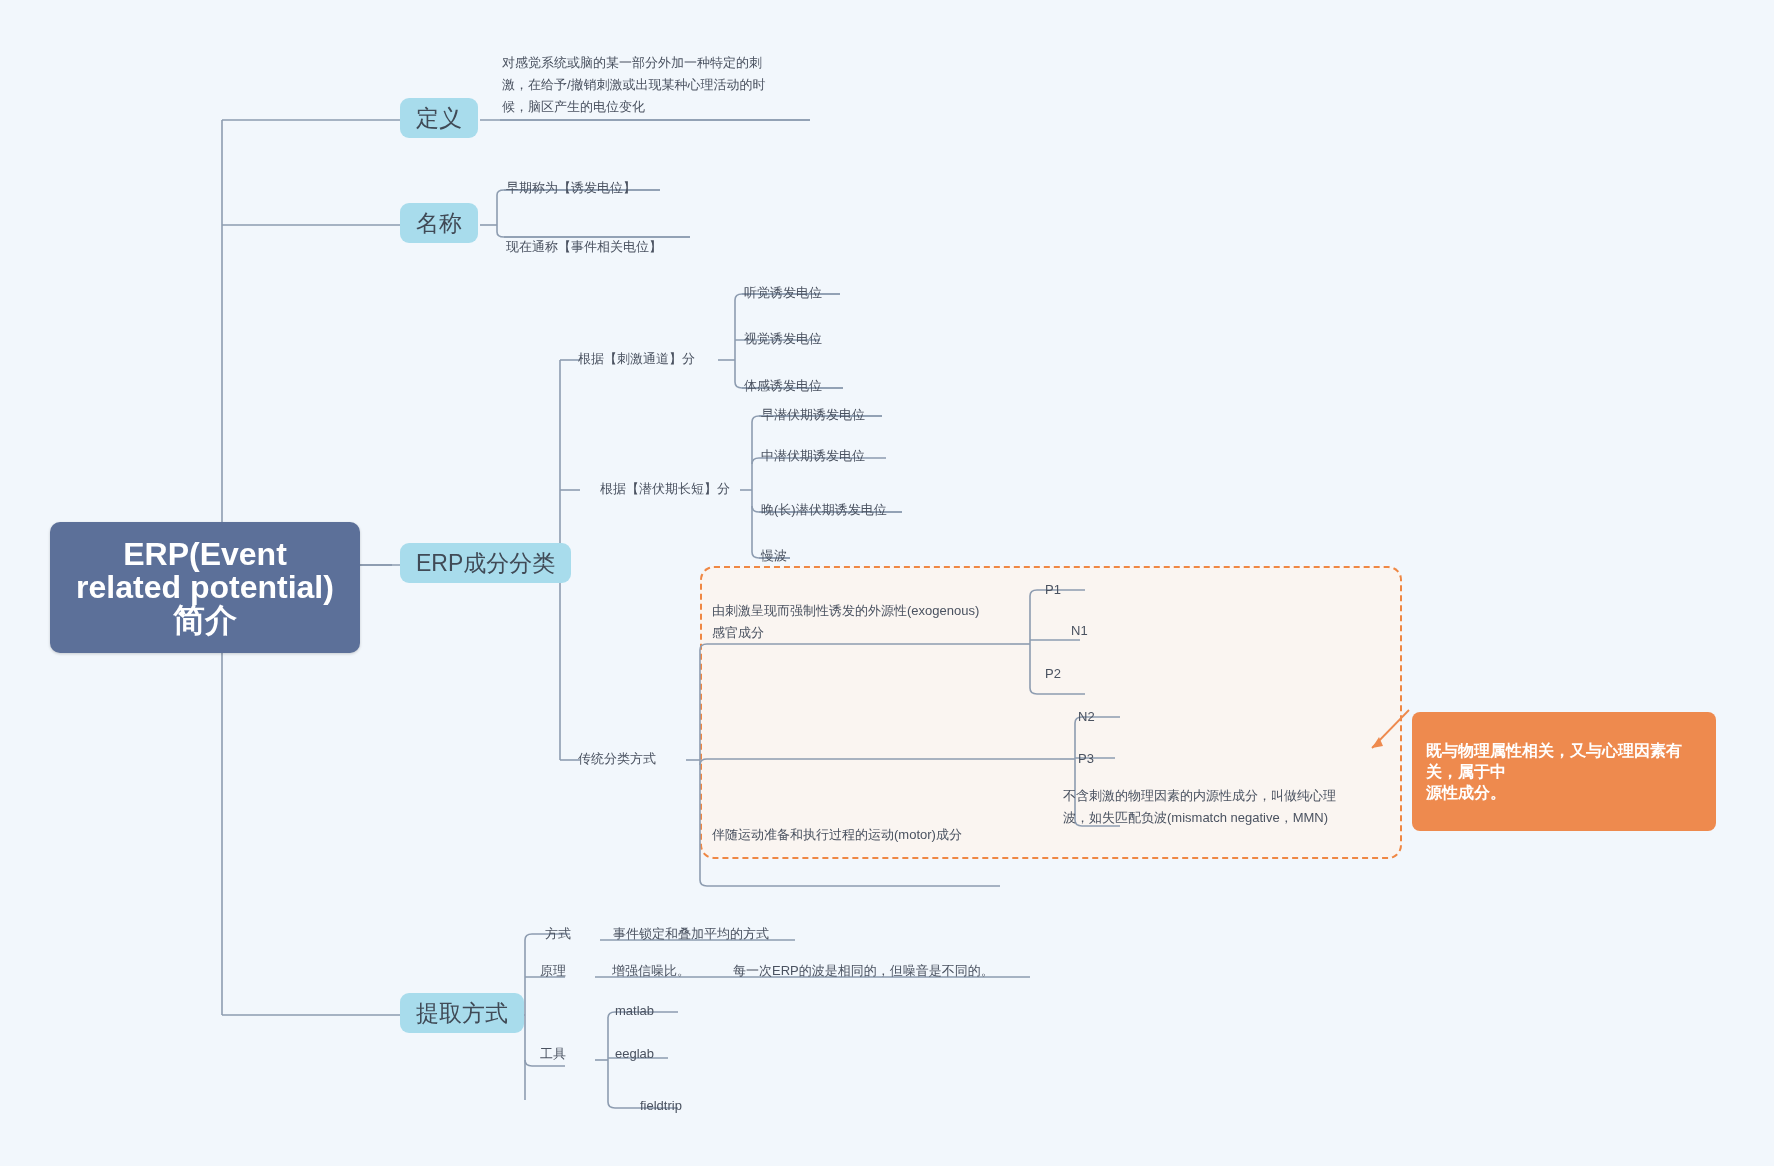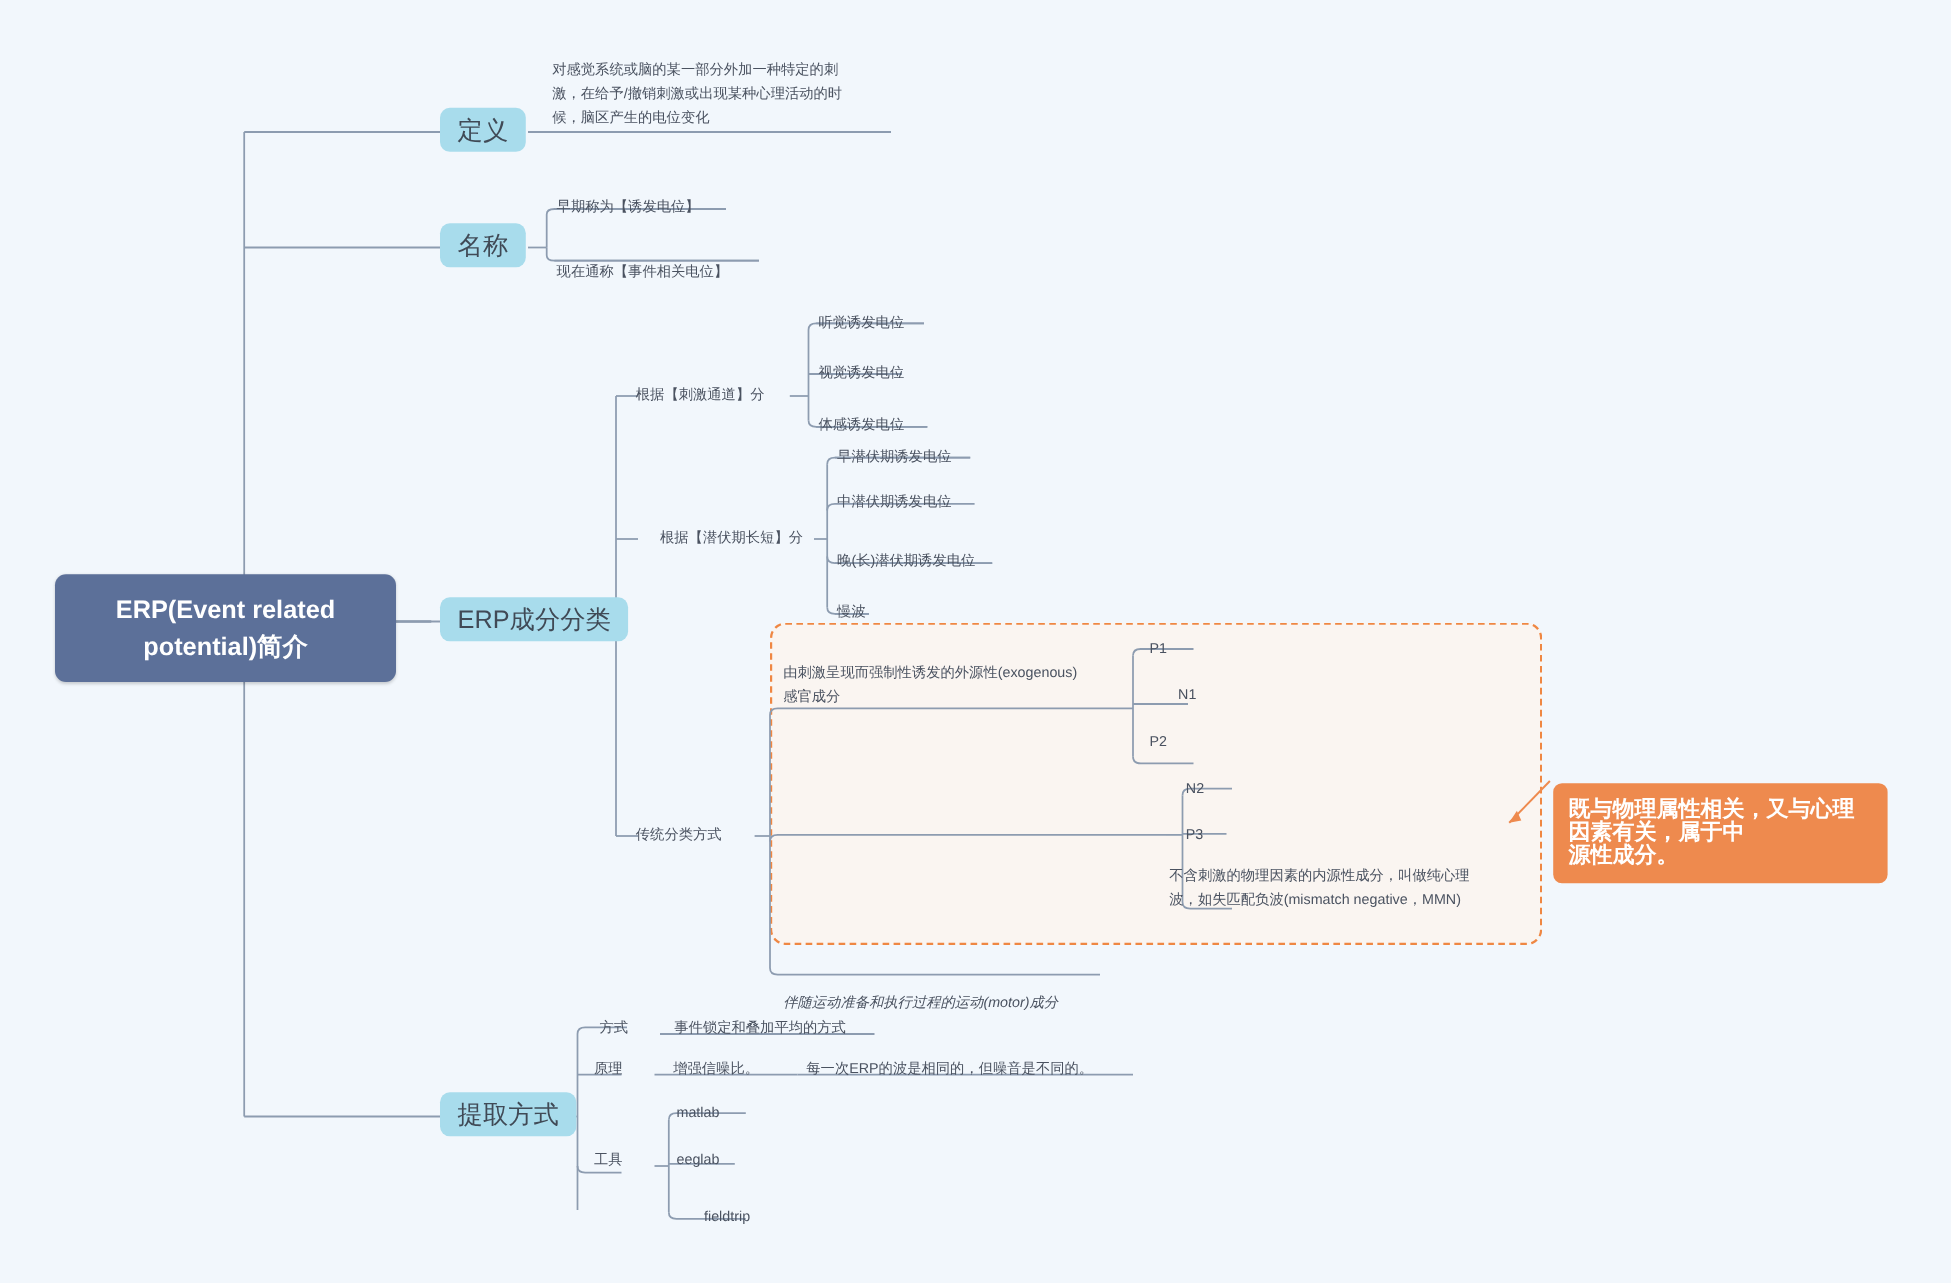--- a/index.html
+++ b/index.html
@@ -12,21 +12,21 @@
   }
   #canvas{position:absolute;left:0;top:0;width:1774px;height:1166px;}
   svg.links{position:absolute;left:0;top:0;width:1774px;height:1166px;pointer-events:none;}
 
   .node{position:absolute;box-sizing:border-box;}
 
   
   .root{
     background:#5c7099;color:#ffffff;
     border-radius:10px;
-    font-weight:bold;font-size:23px;line-height:33px;
+    font-weight:bold;font-size:32px;line-height:33px;
     padding:16px 22px;
     text-align:center;
     box-shadow:0 1px 3px rgba(0,0,0,.18);
   }
 
   
   .pill{
     background:#a8dcec;color:#404a56;
     border-radius:9px;
     font-size:23px;line-height:22px;
@@ -50,24 +50,24 @@
     border-radius:14px;
     background:#faf5f1;
   }
 
   
   .callout{
     position:absolute;
     background:#ee8a4e;
     color:#ffffff;
     border-radius:8px;
-    font-size:20px;
+    font-size:16px;
     line-height:21px;
     font-weight:bold;
-    padding:14px 14px;
+    padding:28px 14px;
     box-sizing:border-box;
     white-space:pre-line;
   }
 </style>
 </head>
 <body>
 
 <div id="canvas">
 
   <div class="region" style="left:700px;top:566px;width:698px;height:289px;"></div>
@@ -190,21 +190,21 @@
 感官成分</div>
   <div class="node txt" style="left:1045px;top:579px;">P1</div>
   <div class="node txt" style="left:1045px;top:620px;margin-left:26px;">N1</div>
   <div class="node txt" style="left:1045px;top:663px;">P2</div>
 
   <div class="node txt" style="left:1078px;top:706px;">N2</div>
   <div class="node txt" style="left:1078px;top:748px;">P3</div>
   <div class="node txt" style="left:1063px;top:785px;width:330px;">不含刺激的物理因素的内源性成分，叫做纯心理
 波，如失匹配负波(mismatch negative，MMN)</div>
 
-  <div class="node txt" style="left:712px;top:900px;font-style:italic;">伴随运动准备和执行过程的运动(motor)成分</div>
+  <div class="node txt" style="left:712px;top:824px;">伴随运动准备和执行过程的运动(motor)成分</div>
 
   <div class="callout" style="left:1412px;top:712px;width:304px;">既与物理属性相关，又与心理因素有关，属于中
 源性成分。</div>
 
   <div class="node txt" style="left:545px;top:923px;">方式</div>
   <div class="node txt" style="left:613px;top:923px;text-align:center;">事件锁定和叠加平均的方式</div>
 
   <div class="node txt" style="left:540px;top:960px;">原理</div>
   <div class="node txt" style="left:612px;top:960px;">增强信噪比。</div>
   <div class="node txt" style="left:733px;top:960px;">每一次ERP的波是相同的，但噪音是不同的。</div>

